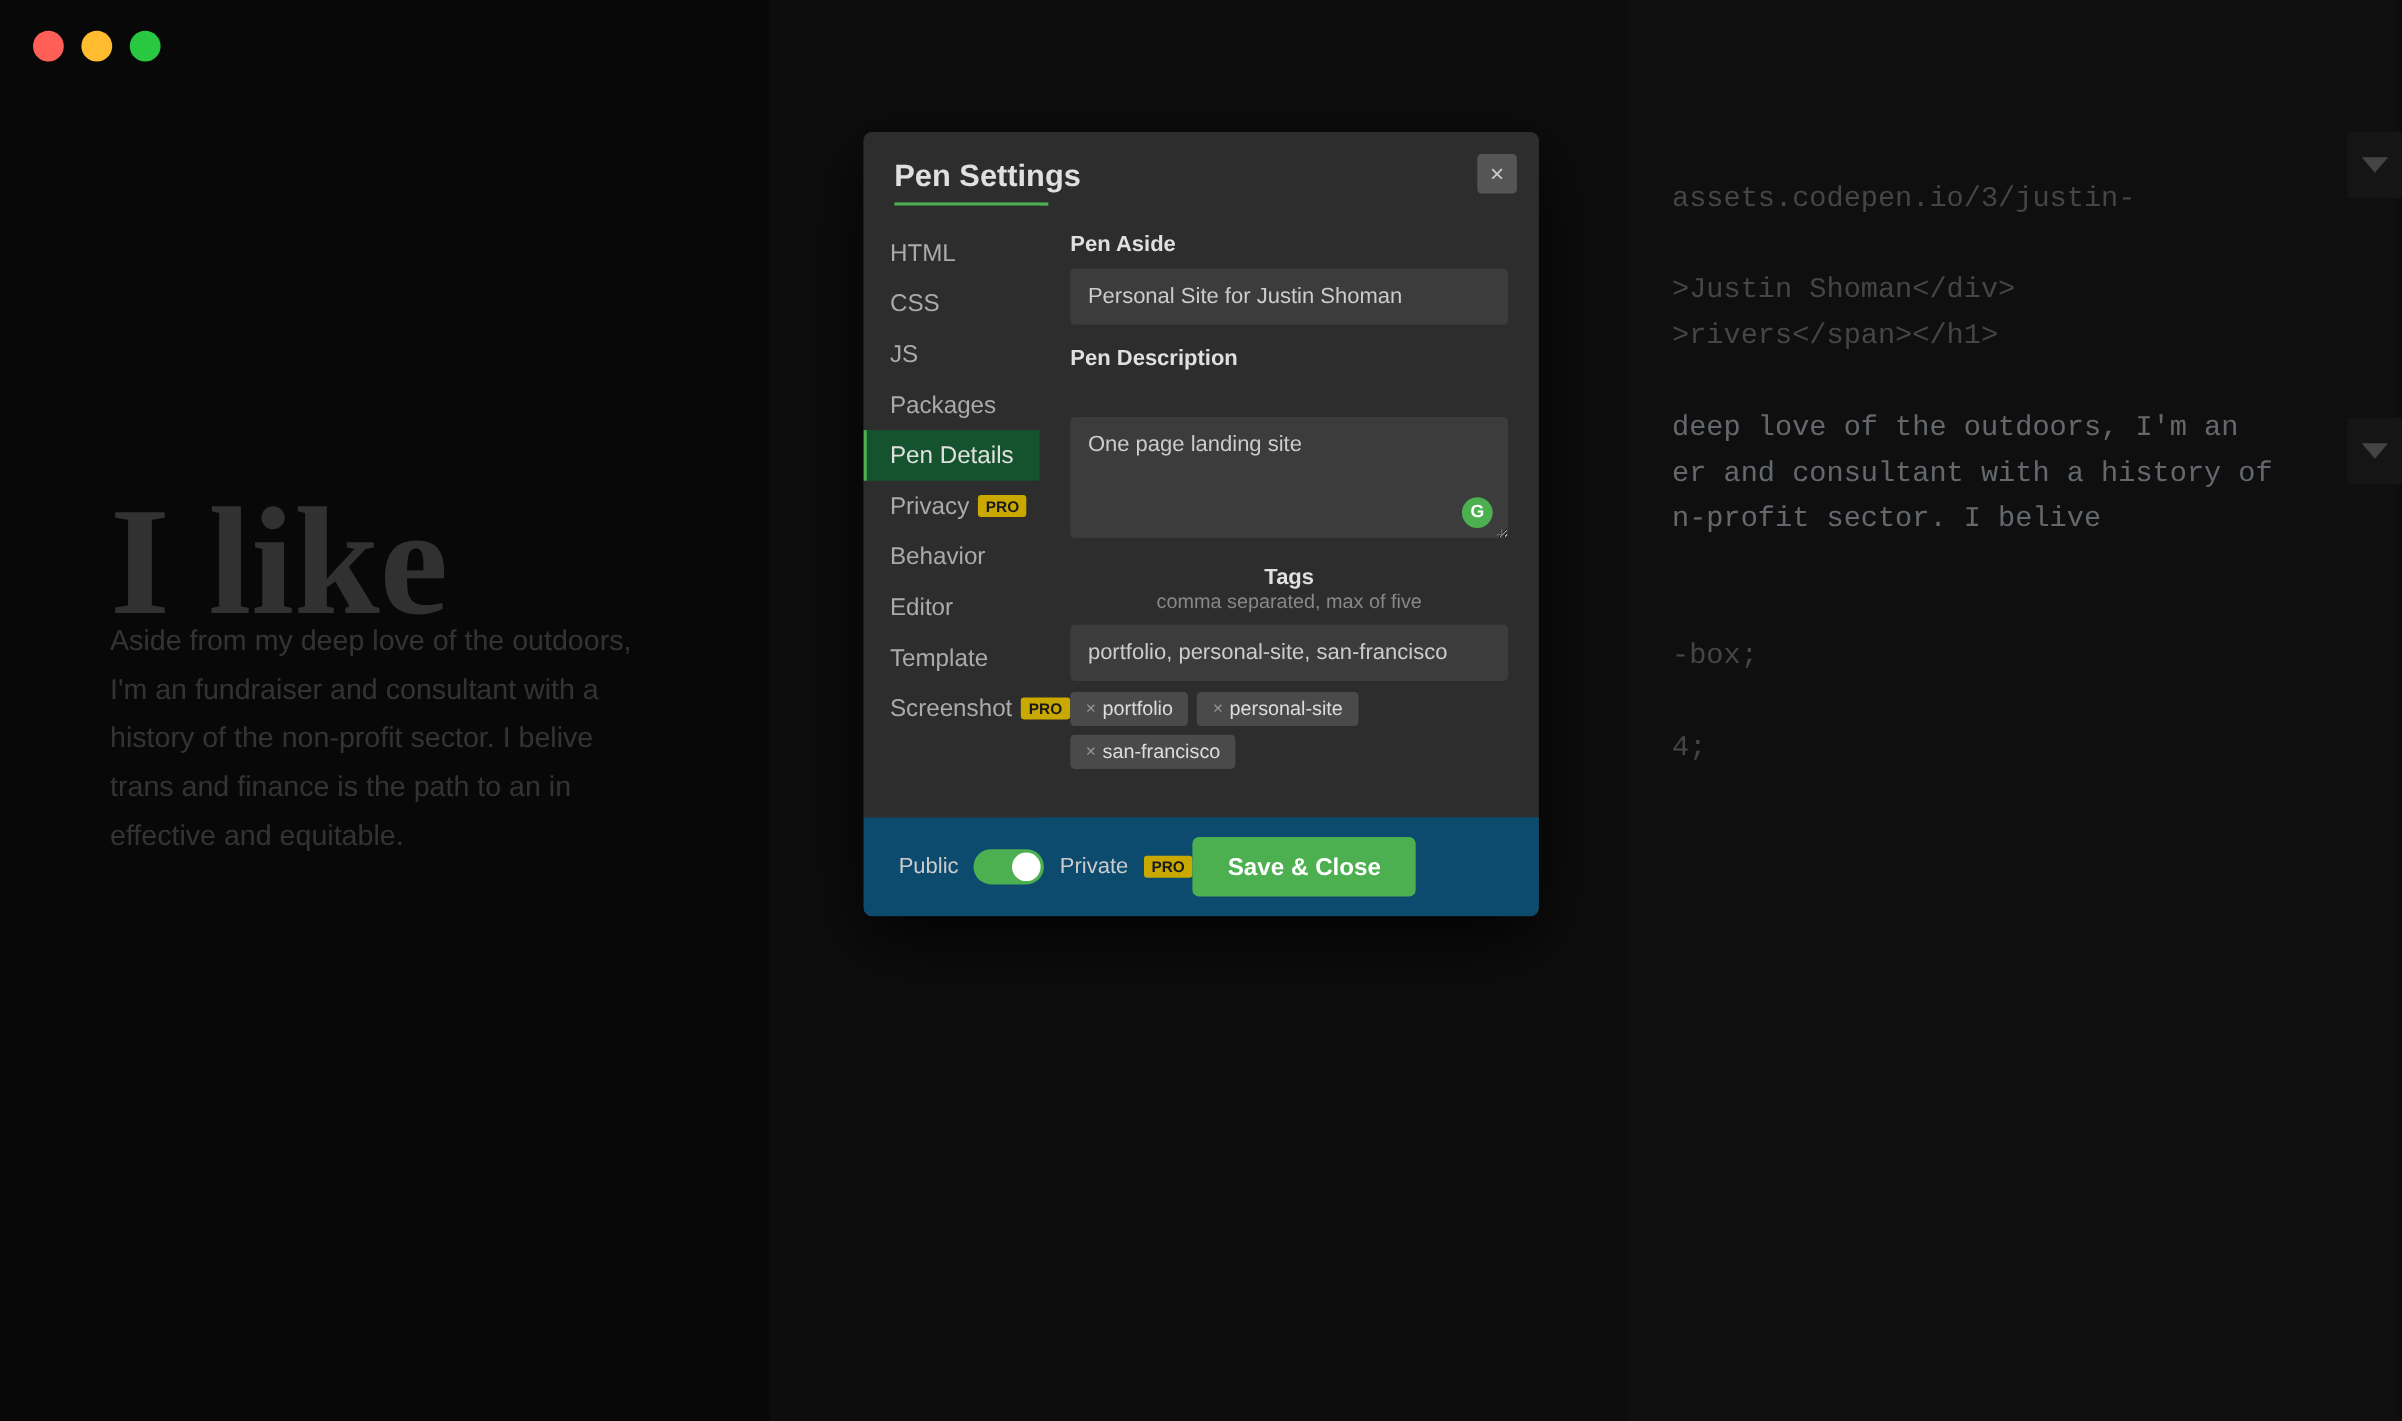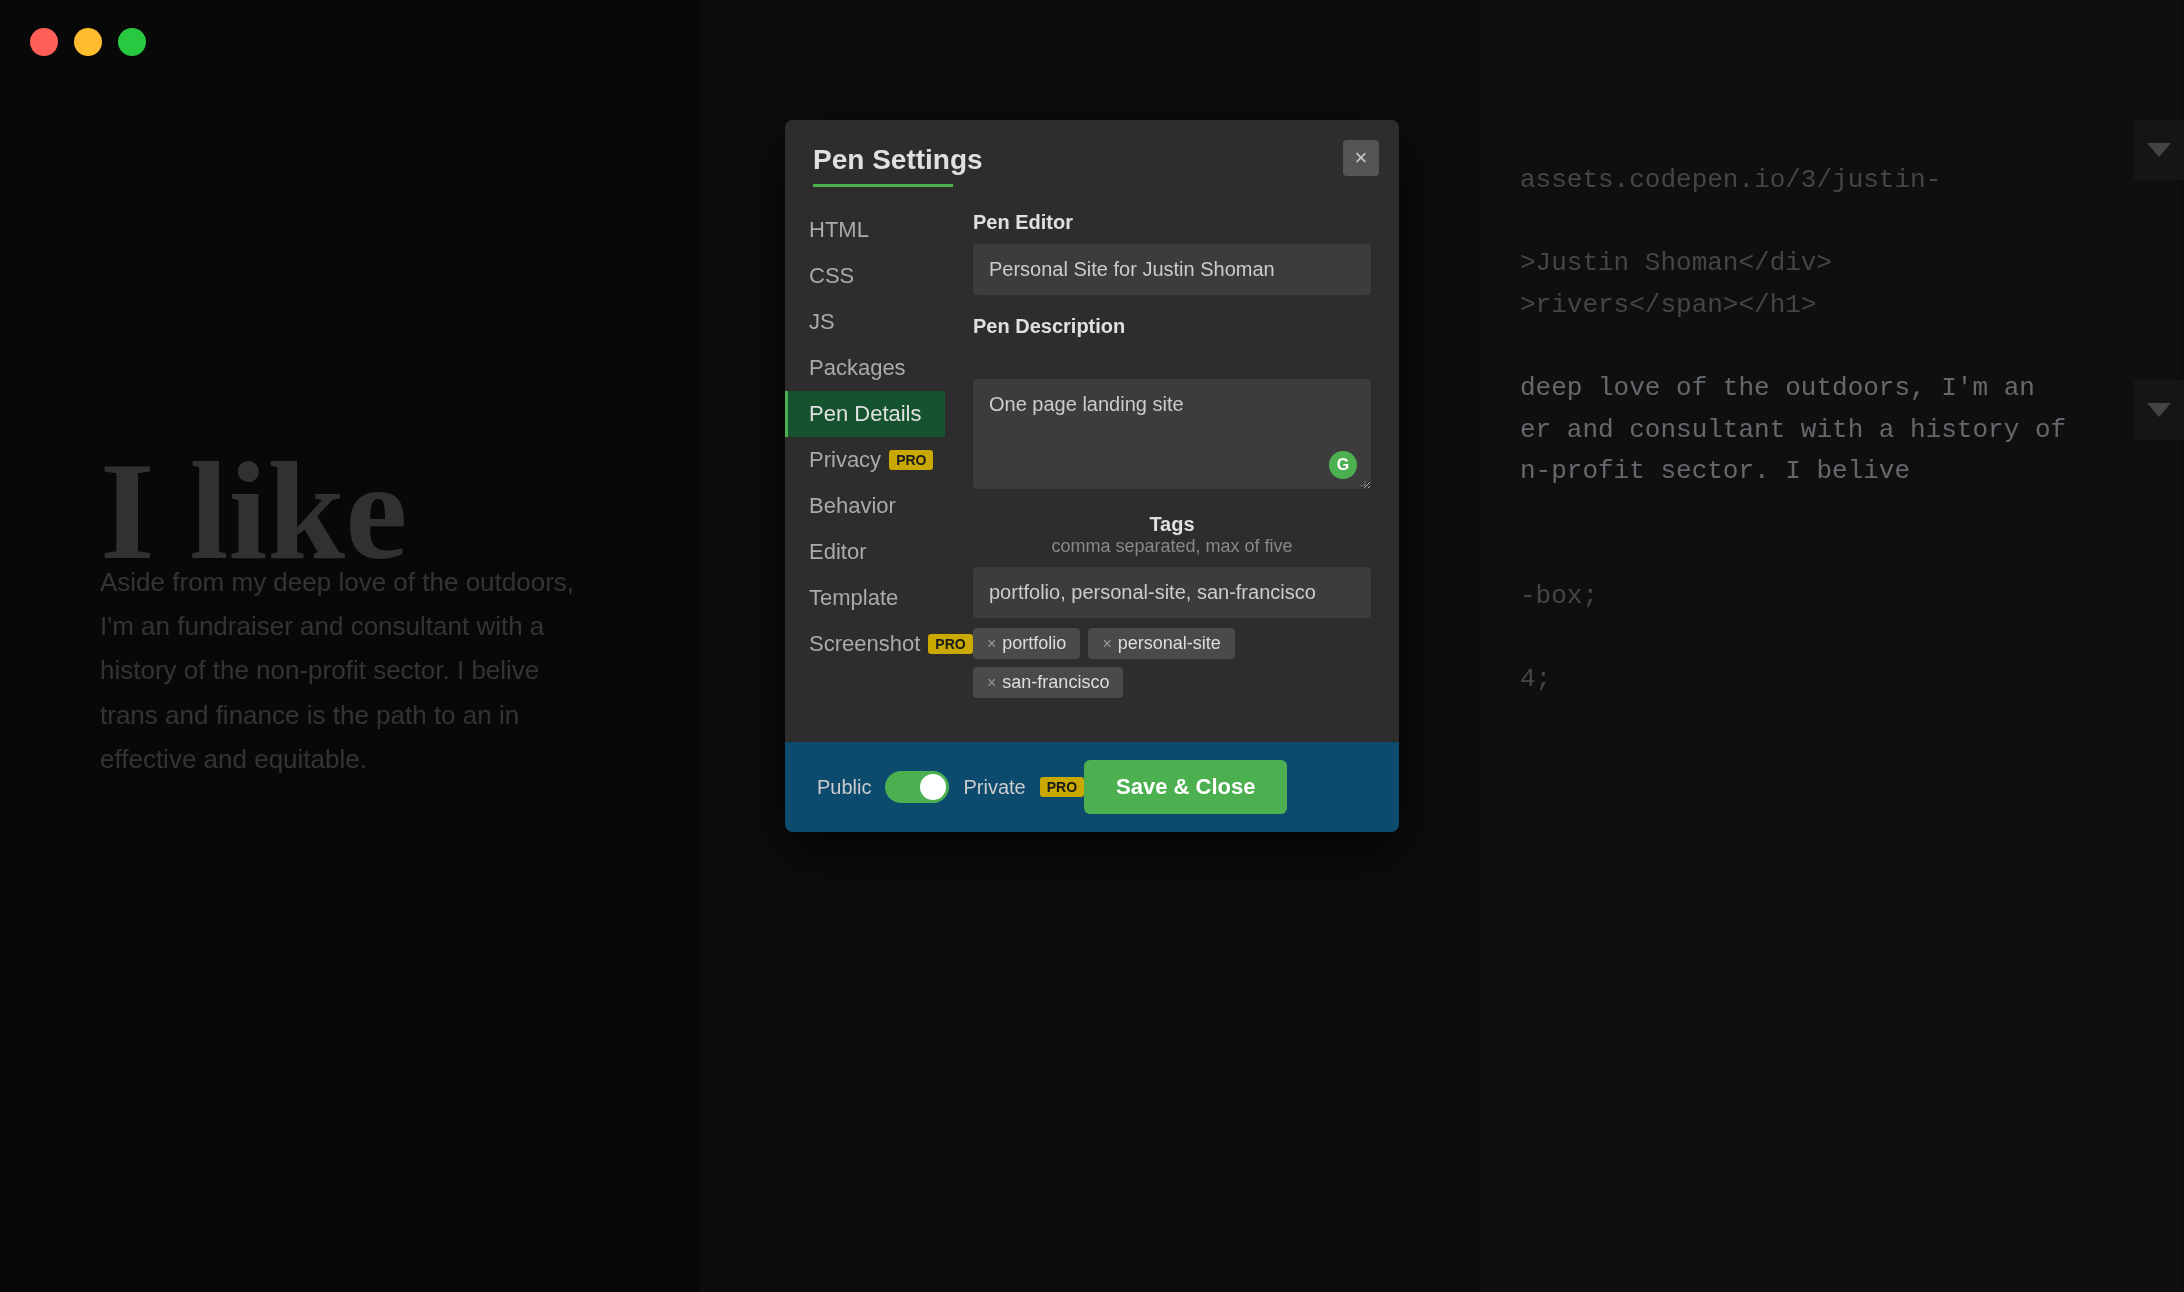--- a/index.html
+++ b/index.html
@@ -448,21 +448,21 @@
       </div>
       <div class="nav-item">
         <span>Screenshot</span>
         <span class="pro-badge">PRO</span>
       </div>
     </nav>
 
     <div class="modal-content">
 
       <div class="field-group">
-        <label class="field-label">Pen Editor</label>
+        <label class="field-label">Pen Aside</label>
         <input class="text-input" type="text" value="Personal Site for Justin Shoman" style="">
       </div>
 
       <div class="field-group">
         <label class="field-label">Pen Description</label>
         <div class="textarea-wrapper">
           <textarea class="textarea-input" style="">One page landing site</textarea>
           <div class="textarea-icon">G</div>
           <div class="resize-handle">⌟</div>
         </div>

